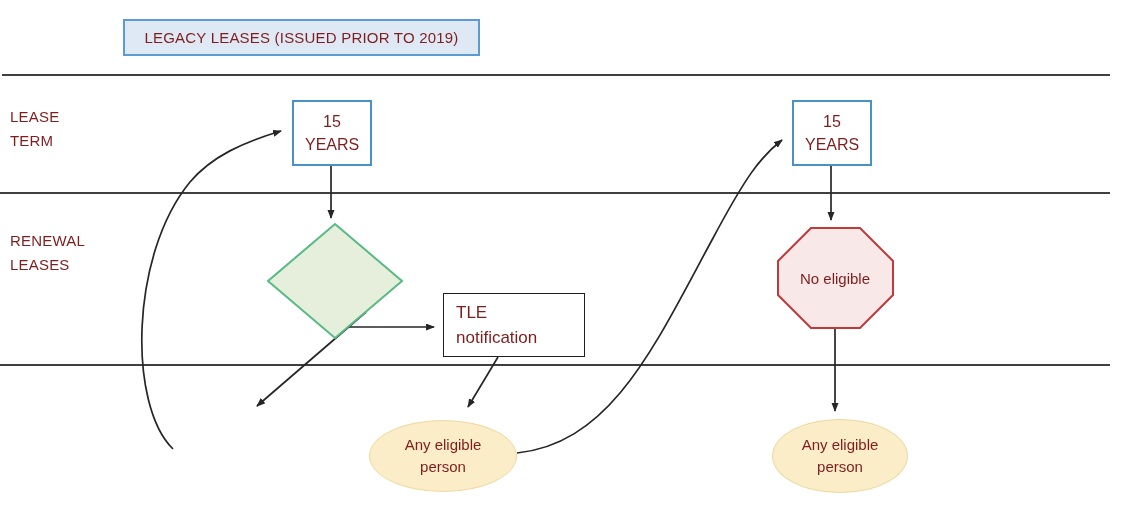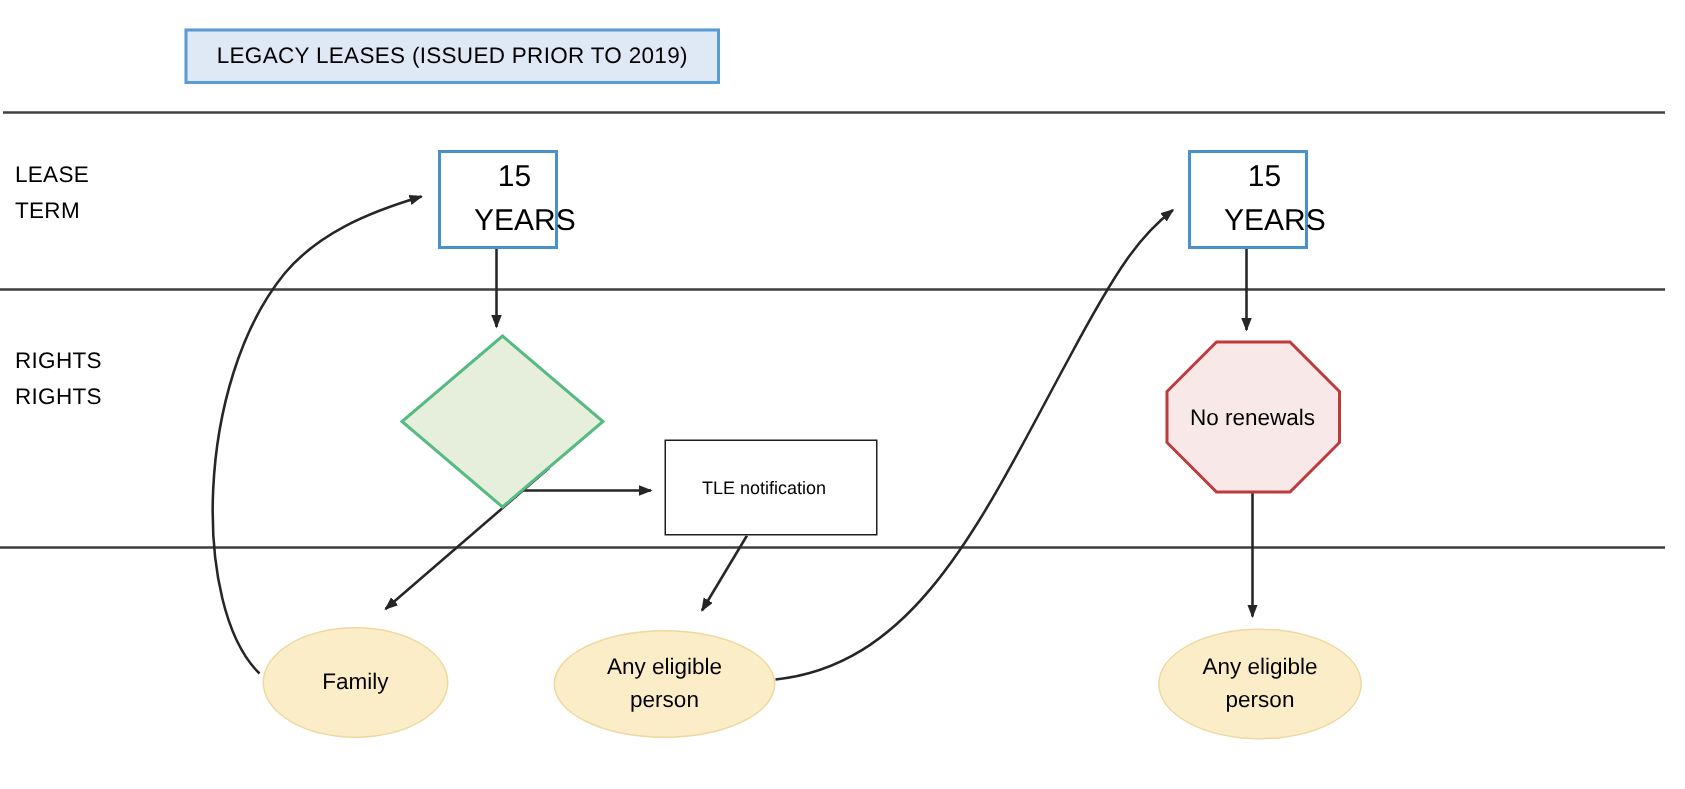--- a/index.html
+++ b/index.html
@@ -1,37 +1,37 @@
 <!DOCTYPE html>
 <html><head>
 <meta charset="utf-8">
 <style>
   html,body{margin:0;padding:0;background:#ffffff;}
   .canvas{
     position:relative;width:1123px;height:526px;background:#ffffff;overflow:hidden;
-    font-family:"Liberation Sans",sans-serif;color:#000000;
+    font-family:"Liberation Sans",sans-serif;color:#7f1d1d;
   }
   .abs{position:absolute;}
   svg.overlay{position:absolute;left:0;top:0;z-index:1;}
   .node{z-index:2;display:flex;align-items:center;justify-content:center;text-align:center;box-sizing:border-box;}
 
   .header-box{
     background:#DEE9F5;border:2px solid #5B9BD5;
     font-size:15px;letter-spacing:.2px;white-space:nowrap;
   }
   .row-label{
     z-index:2;font-size:15px;line-height:1.62;letter-spacing:.2px;text-align:left;
   }
   .term-box{
-    background:#ffffff;border:2px solid #4A90C9;font-size:20px;line-height:1.45;justify-content:flex-end;
+    background:#ffffff;border:2px solid #4A90C9;font-size:16px;line-height:1.45;
   }
   .term-box .wrap{display:inline-block;width:54px;}
   .tle-box{
-    background:#ffffff;border:1.6px solid #1f1f1f;font-size:12px;line-height:1.5;
-    justify-content:flex-start;padding-left:24px;text-align:left;
+    background:#ffffff;border:1.6px solid #1f1f1f;font-size:17px;line-height:1.5;
+    justify-content:flex-start;padding-left:12px;text-align:left;
   }
   .tle-box .wrap{display:inline-block;width:95px;}
   .ellipse{
     background:#FCEDC9;border:1.5px solid #EDD9A0;border-radius:50%;
     font-size:15px;line-height:1.45;
   }
   .ellipse .wrap{display:inline-block;max-width:98px;}
   .shape-label{z-index:3;font-size:15px;line-height:1.4;}
 </style>
 </head>
@@ -61,38 +61,35 @@
 
     <polygon points="335,224 402,281 335,338 268,281" stroke-width="2" fill="#E5EFDB" stroke="#58BA83"></polygon>
     <polygon points="811,228 860,228 893,261 893,295 860,328 811,328 778,295 778,261" stroke-width="2" fill="#F9E8E8" stroke="#C0393B"></polygon>
   </svg>
 
   <div class="abs node header-box" style="left:123px;top:19px;width:357px;height:37px;">
     <span>LEGACY LEASES (ISSUED PRIOR TO 2019)</span>
   </div>
 
   <div class="abs row-label" style="left:10px;top:105px;width:82px;">LEASE TERM</div>
-  <div class="abs row-label" style="left:10px;top:229px;width:82px;">RIGHTS RIGHTS</div>
+  <div class="abs row-label" style="left:10px;top:229px;width:82px;">RENEWAL LEASES</div>
 
   <div class="abs node term-box" style="left:292px;top:100px;width:80px;height:66px;">
     <span class="wrap">15 YEARS</span>
   </div>
   <div class="abs node term-box" style="left:792px;top:100px;width:80px;height:66px;">
     <span class="wrap">15 YEARS</span>
   </div>
 
-  <div class="abs node shape-label" style="left:785px;top:248px;width:100px;height:60px;">No renewals</div>
+  <div class="abs node shape-label" style="left:785px;top:248px;width:100px;height:60px;">No eligible</div>
 
   <div class="abs node tle-box" style="left:443px;top:293px;width:142px;height:64px;">
     <span class="wrap">TLE notification</span>
   </div>
 
-  <div class="abs node ellipse" style="left:175px;top:418px;width:124px;height:74px;">
-    <span class="wrap">Family</span>
-  </div>
   <div class="abs node ellipse" style="left:369px;top:420px;width:148px;height:72px;">
     <span class="wrap">Any eligible person</span>
   </div>
   <div class="abs node ellipse" style="left:772px;top:419px;width:136px;height:74px;">
     <span class="wrap">Any eligible person</span>
   </div>
 
 </div>
 
 </body></html>

